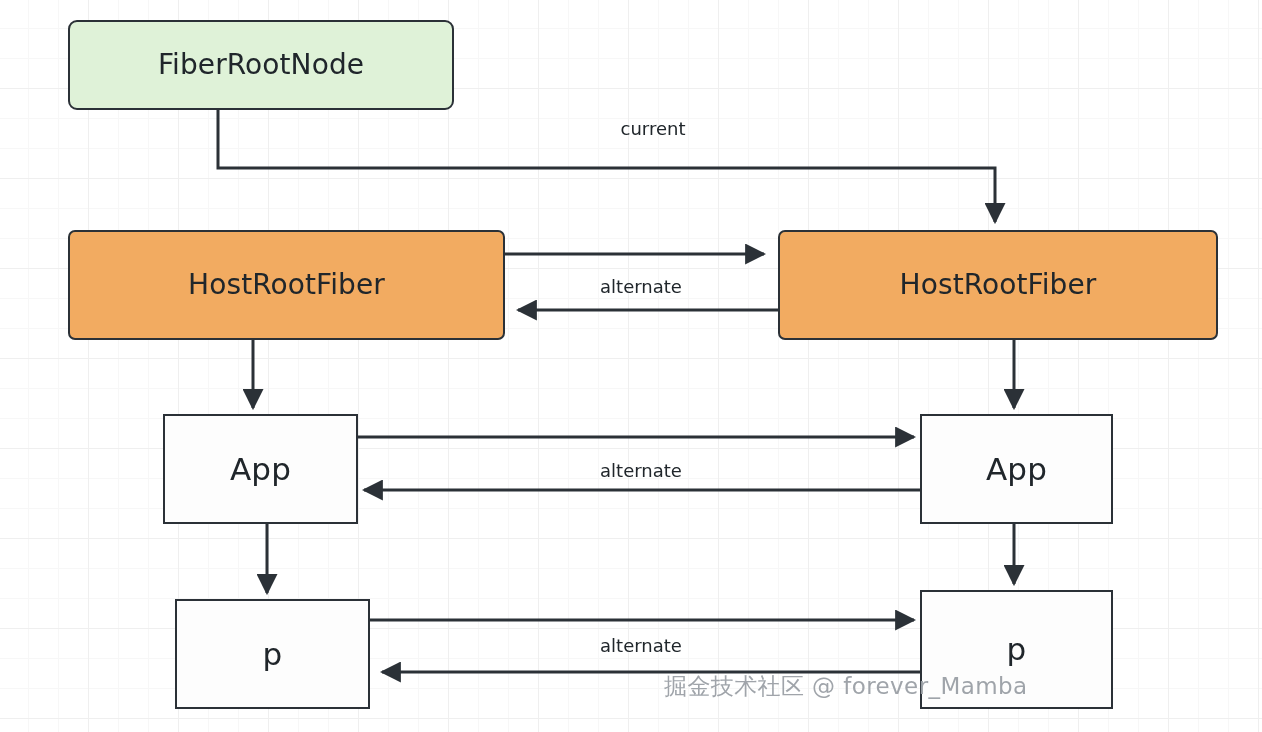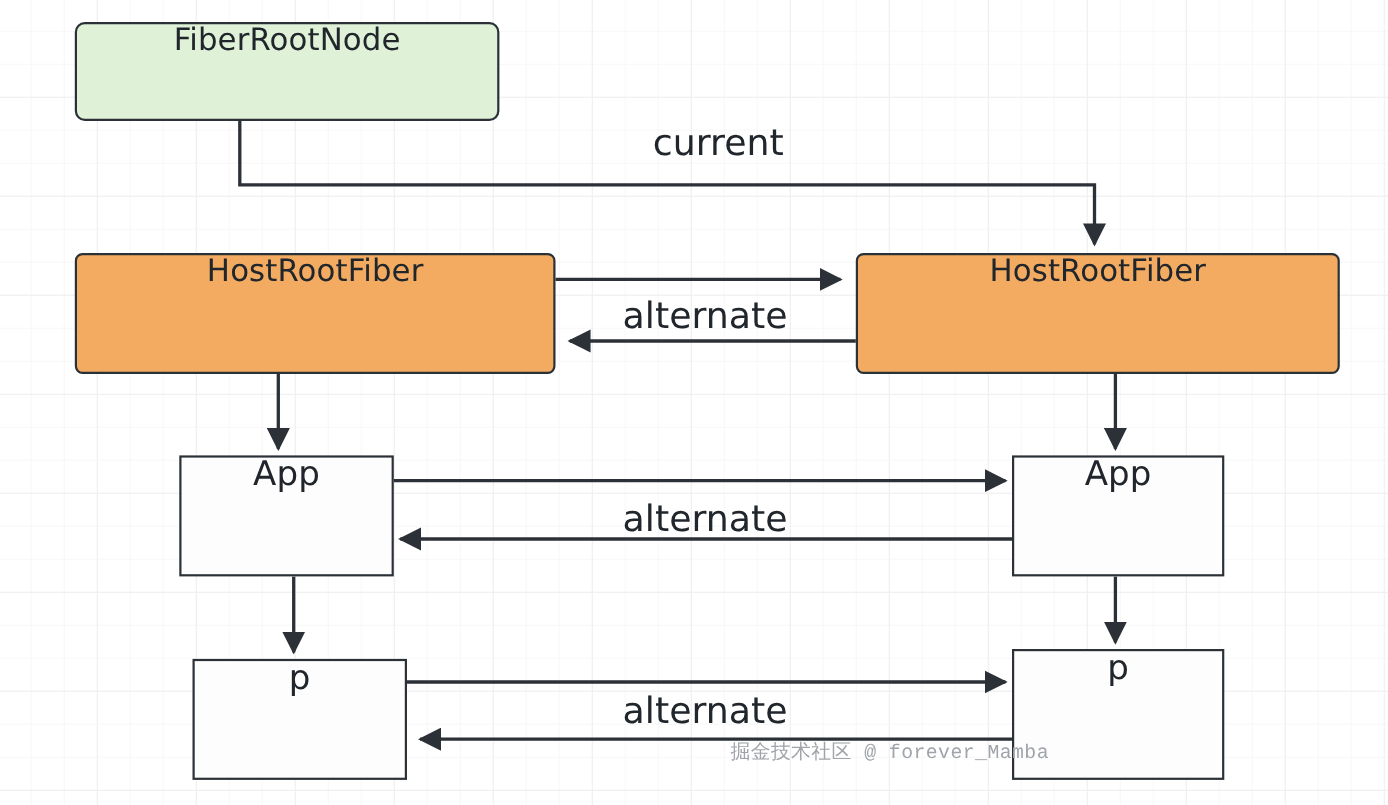--- a/index.html
+++ b/index.html
@@ -31,21 +31,21 @@
     left: 0;
     top: 0;
     width: 1262px;
     height: 732px;
     pointer-events: none;
   }
   .node {
     position: absolute;
     box-sizing: border-box;
     display: flex;
-    align-items: flex-start;
+    align-items: center;
     justify-content: center;
     color: #20262b;
     z-index: 3;
   }
   .node-root {
     background: #dff2d8;
     border: 2.5px solid #2b3137;
     border-radius: 9px;
   }
   .node-fiber {
@@ -64,36 +64,35 @@
     letter-spacing: 0.1px;
     line-height: 1;
     white-space: nowrap;
   }
   .node-label.small {
     font-size: 31px;
   }
   .edge-label {
     position: absolute;
     color: #20262b;
-    font-size: 33px;
+    font-size: 18px;
     font-weight: 400;
     white-space: nowrap;
     transform: translate(-50%, -50%);
     z-index: 4;
     line-height: 1;
   }
   .watermark {
     position: absolute;
     color: #9ba0a6;
-    font-size: 18px;
+    font-size: 23px;
     white-space: nowrap;
     z-index: 5;
     opacity: 0.95;
     letter-spacing: 0.4px;
-    font-family: Liberation Mono, monospace;
   }
 </style>
 </head>
 <body>
 
 <div id="canvas">
 
   <svg id="edges" viewBox="0 0 1262 732" width="1262" height="732" xmlns="http://www.w3.org/2000/svg">
     <defs>
       <marker id="arrow" viewBox="0 0 10 10" refX="9" refY="5" markerWidth="7" markerHeight="7" orient="auto-start-reverse">

